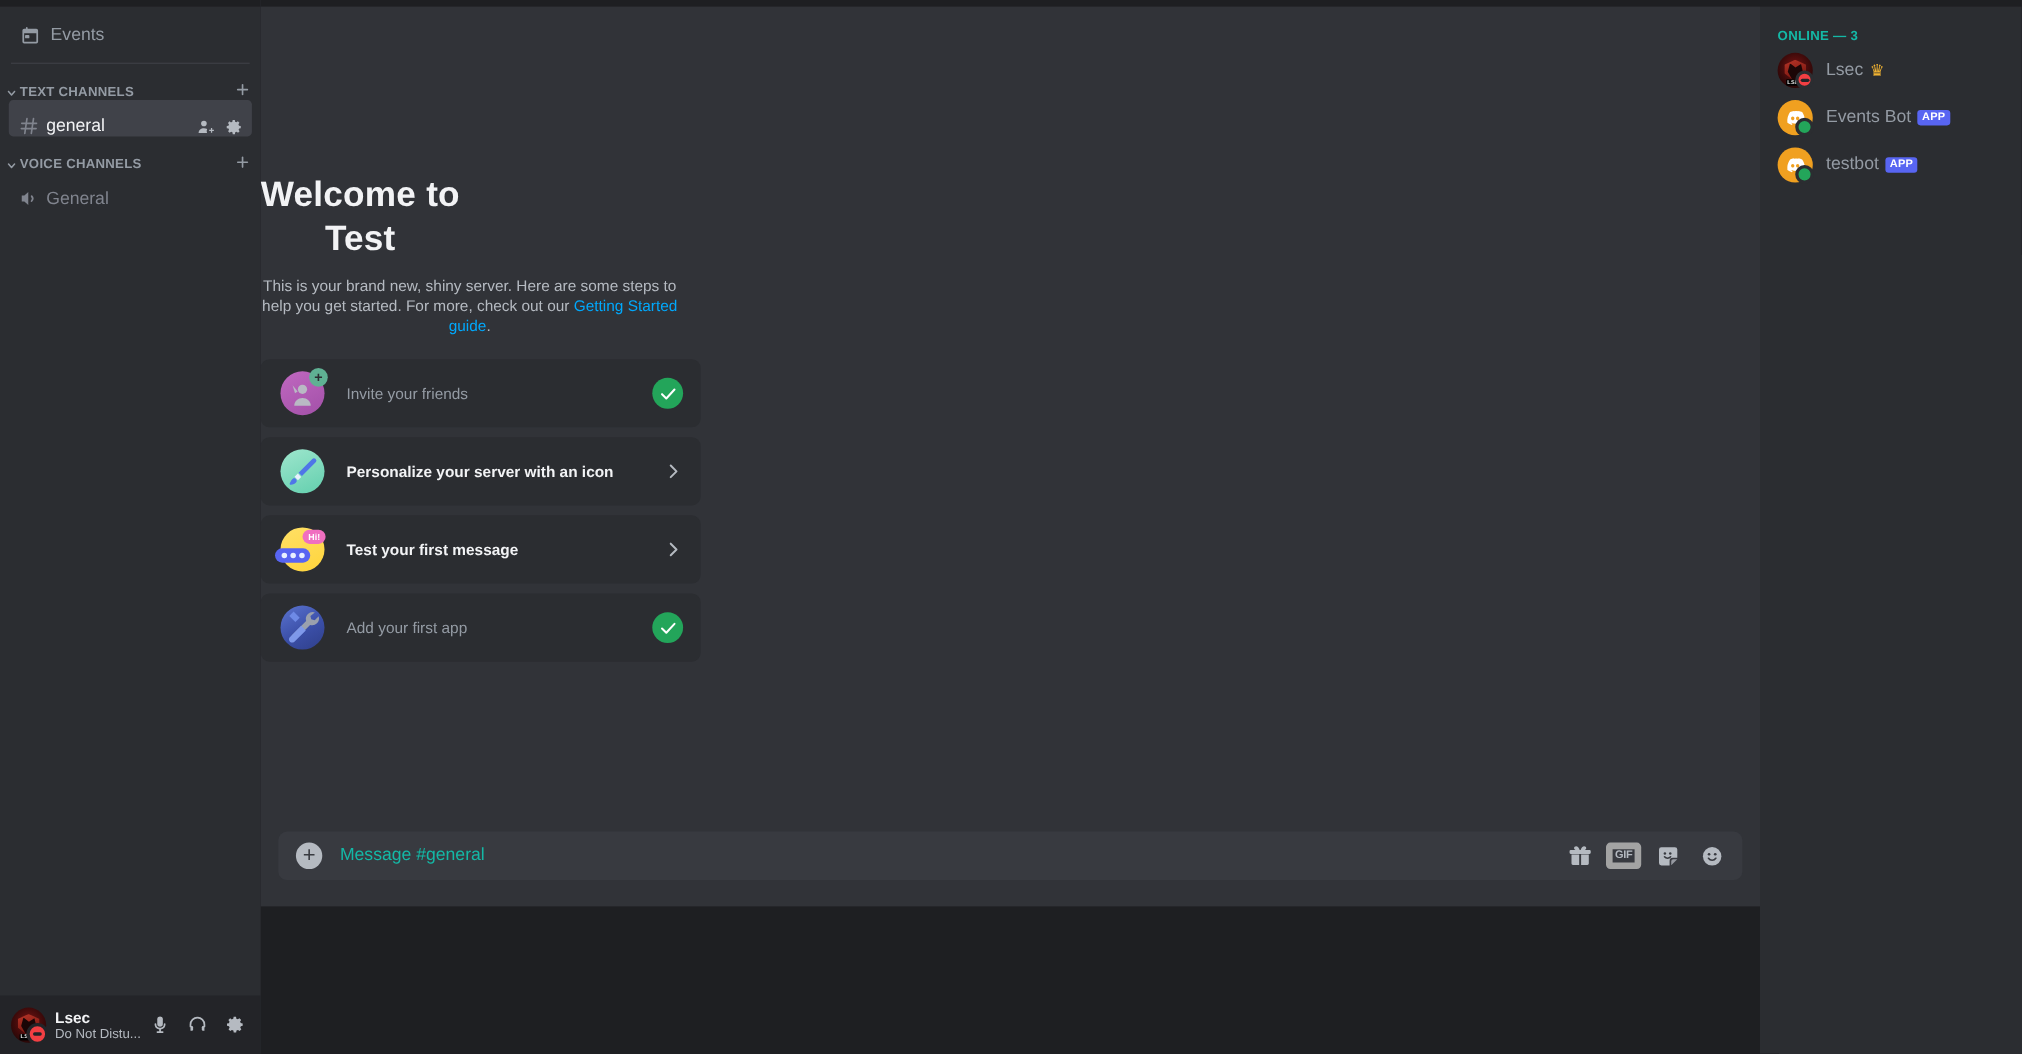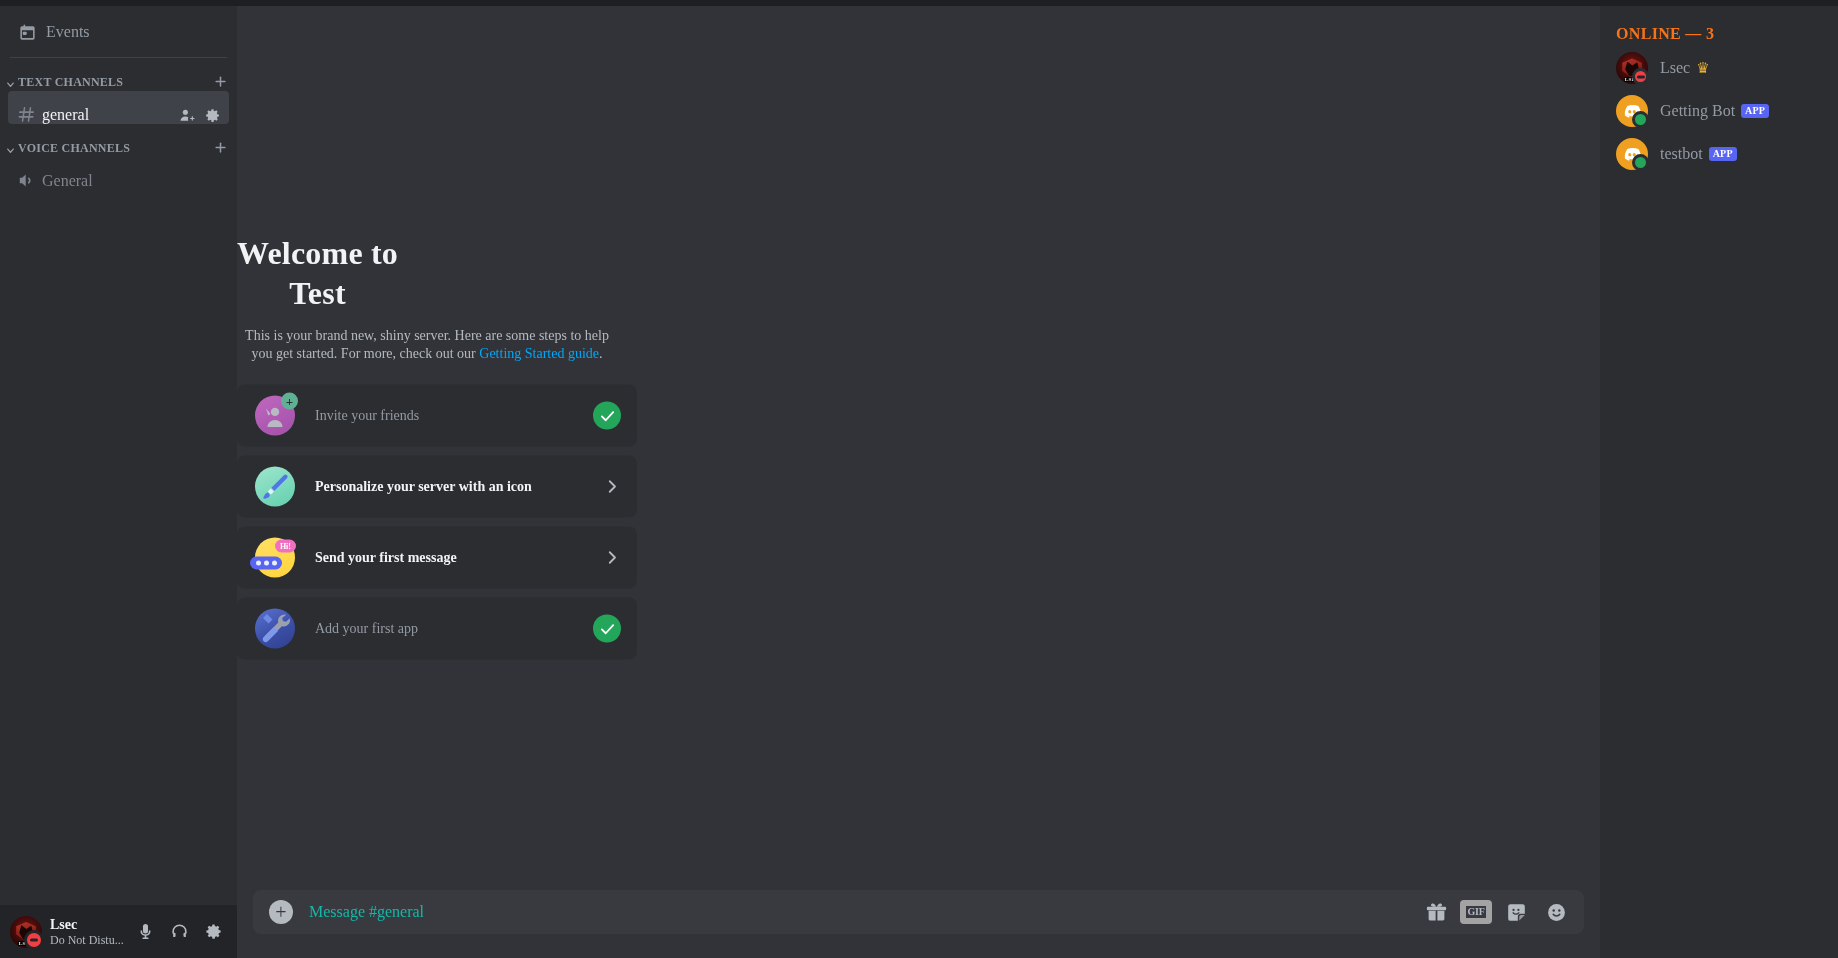--- a/index.html
+++ b/index.html
@@ -2,21 +2,21 @@
 <html><head>
 <meta charset="utf-8">
 <style>
   * { box-sizing: border-box; margin: 0; padding: 0; }
   html, body {
     width: 1838px; height: 958px;
     background: #1e1f22;
     font-family: "Liberation Sans", sans-serif;
     overflow: hidden;
   }
-  #app { display: flex; width: 1838px; height: 958px; position: relative; font-family: Liberation Serif, serif; }
+  #app { display: flex; width: 1838px; height: 824px; position: relative; }
 
   
   .channel-sidebar {
     width: 237px; height: 958px;
     background: #2b2d31;
     display: flex; flex-direction: column;
     position: relative; flex: 0 0 237px;
   }
   .sidebar-topstrip { height: 6px; background: #1e1f22; width: 100%; }
   .sidebar-scroll { flex: 1; overflow: hidden; padding-top: 8px; }
@@ -194,22 +194,22 @@
   }
 
   
   .members {
     width: 238px; flex: 0 0 238px;
     background: #2b2d31; height: 958px;
     padding: 0 8px;
   }
   .members-top { height: 6px; margin: 0 -8px; background:#1e1f22; }
   .members-head {
-    font-size: 16px; font-weight: bold; letter-spacing:.02em;
-    color: #f97316; text-transform: uppercase;
+    font-size: 12px; font-weight: bold; letter-spacing:.02em;
+    color: #14b8a6; text-transform: uppercase;
     padding: 19px 8px 4px 8px;
   }
   .member {
     display:flex; align-items:center; height: 42px;
     padding: 0 8px; border-radius: 4px; margin-bottom: 1px; cursor:pointer;
   }
   .m-avatar { width: 32px; height:32px; flex:0 0 32px; position: relative; }
   .m-name {
     margin-left: 12px; font-size: 16px; color: #949ba4;
     white-space: nowrap; display:flex; align-items:center; gap:6px;
@@ -419,21 +419,21 @@
             <div class="card-ico">
               <div class="ic-msg">
                 <div style="position:absolute;right:-1px;top:2px;background:#f06fc0;color:#fff;font-size:8px;font-weight:bold;padding:2px 5px;border-radius:8px;line-height:9px;">Hi!</div>
                 <div style="position:absolute;left:-5px;bottom:8px;width:32px;height:13px;background:#5865f2;border-radius:7px;display:flex;align-items:center;justify-content:center;gap:3px;">
                   <span style="width:5px;height:5px;border-radius:50%;background:#e8f0ff;"></span>
                   <span style="width:5px;height:5px;border-radius:50%;background:#e8f0ff;"></span>
                   <span style="width:5px;height:5px;border-radius:50%;background:#e8f0ff;"></span>
                 </div>
               </div>
             </div>
-            <div class="card-label todo">Send your first message</div>
+            <div class="card-label todo">Test your first message</div>
             <div class="card-right">
               <span class="chev">
                 <svg width="18" height="18" viewBox="0 0 24 24" fill="none" stroke="currentColor" stroke-width="2.4" stroke-linecap="round" stroke-linejoin="round">
                     <polyline points="9 5 16 12 9 19"></polyline>
                   </svg>
               </span>
             </div>
           </div>
 
           <div class="card">
@@ -519,21 +519,21 @@
     <div class="member">
       <div class="m-avatar">
         <div class="disc-av">
           <svg width="20" height="20" viewBox="0 0 24 24" fill="#fff">
             <path d="M19.6 5.9a16 16 0 0 0-4-1.2l-.2.4a14.8 14.8 0 0 1 3.5 1.1 13.7 13.7 0 0 0-11.8 0 14.8 14.8 0 0 1 3.5-1.1l-.2-.4a16 16 0 0 0-4 1.2A16.9 16.9 0 0 0 3.5 17.5a16.2 16.2 0 0 0 4.9 2.5l.9-1.5a10.5 10.5 0 0 1-1.6-.8l.4-.3a11.6 11.6 0 0 0 9.8 0l.4.3a10.5 10.5 0 0 1-1.6.8l.9 1.5a16.2 16.2 0 0 0 4.9-2.5A16.9 16.9 0 0 0 19.6 5.9zM9.3 14.8c-1 0-1.8-.9-1.8-2s.8-2 1.8-2 1.8.9 1.8 2-.8 2-1.8 2zm5.4 0c-1 0-1.8-.9-1.8-2s.8-2 1.8-2 1.8.9 1.8 2-.8 2-1.8 2z"></path>
           </svg>
         </div>
         <div class="status-dot online m sm"></div>
       </div>
       <div class="m-name">
-        <span>Getting Bot</span>
+        <span>Events Bot</span>
         <span class="app-badge">APP</span>
       </div>
     </div>
 
     <div class="member">
       <div class="m-avatar">
         <div class="disc-av">
           <svg width="20" height="20" viewBox="0 0 24 24" fill="#fff">
             <path d="M19.6 5.9a16 16 0 0 0-4-1.2l-.2.4a14.8 14.8 0 0 1 3.5 1.1 13.7 13.7 0 0 0-11.8 0 14.8 14.8 0 0 1 3.5-1.1l-.2-.4a16 16 0 0 0-4 1.2A16.9 16.9 0 0 0 3.5 17.5a16.2 16.2 0 0 0 4.9 2.5l.9-1.5a10.5 10.5 0 0 1-1.6-.8l.4-.3a11.6 11.6 0 0 0 9.8 0l.4.3a10.5 10.5 0 0 1-1.6.8l.9 1.5a16.2 16.2 0 0 0 4.9-2.5A16.9 16.9 0 0 0 19.6 5.9zM9.3 14.8c-1 0-1.8-.9-1.8-2s.8-2 1.8-2 1.8.9 1.8 2-.8 2-1.8 2zm5.4 0c-1 0-1.8-.9-1.8-2s.8-2 1.8-2 1.8.9 1.8 2-.8 2-1.8 2z"></path>
           </svg>

